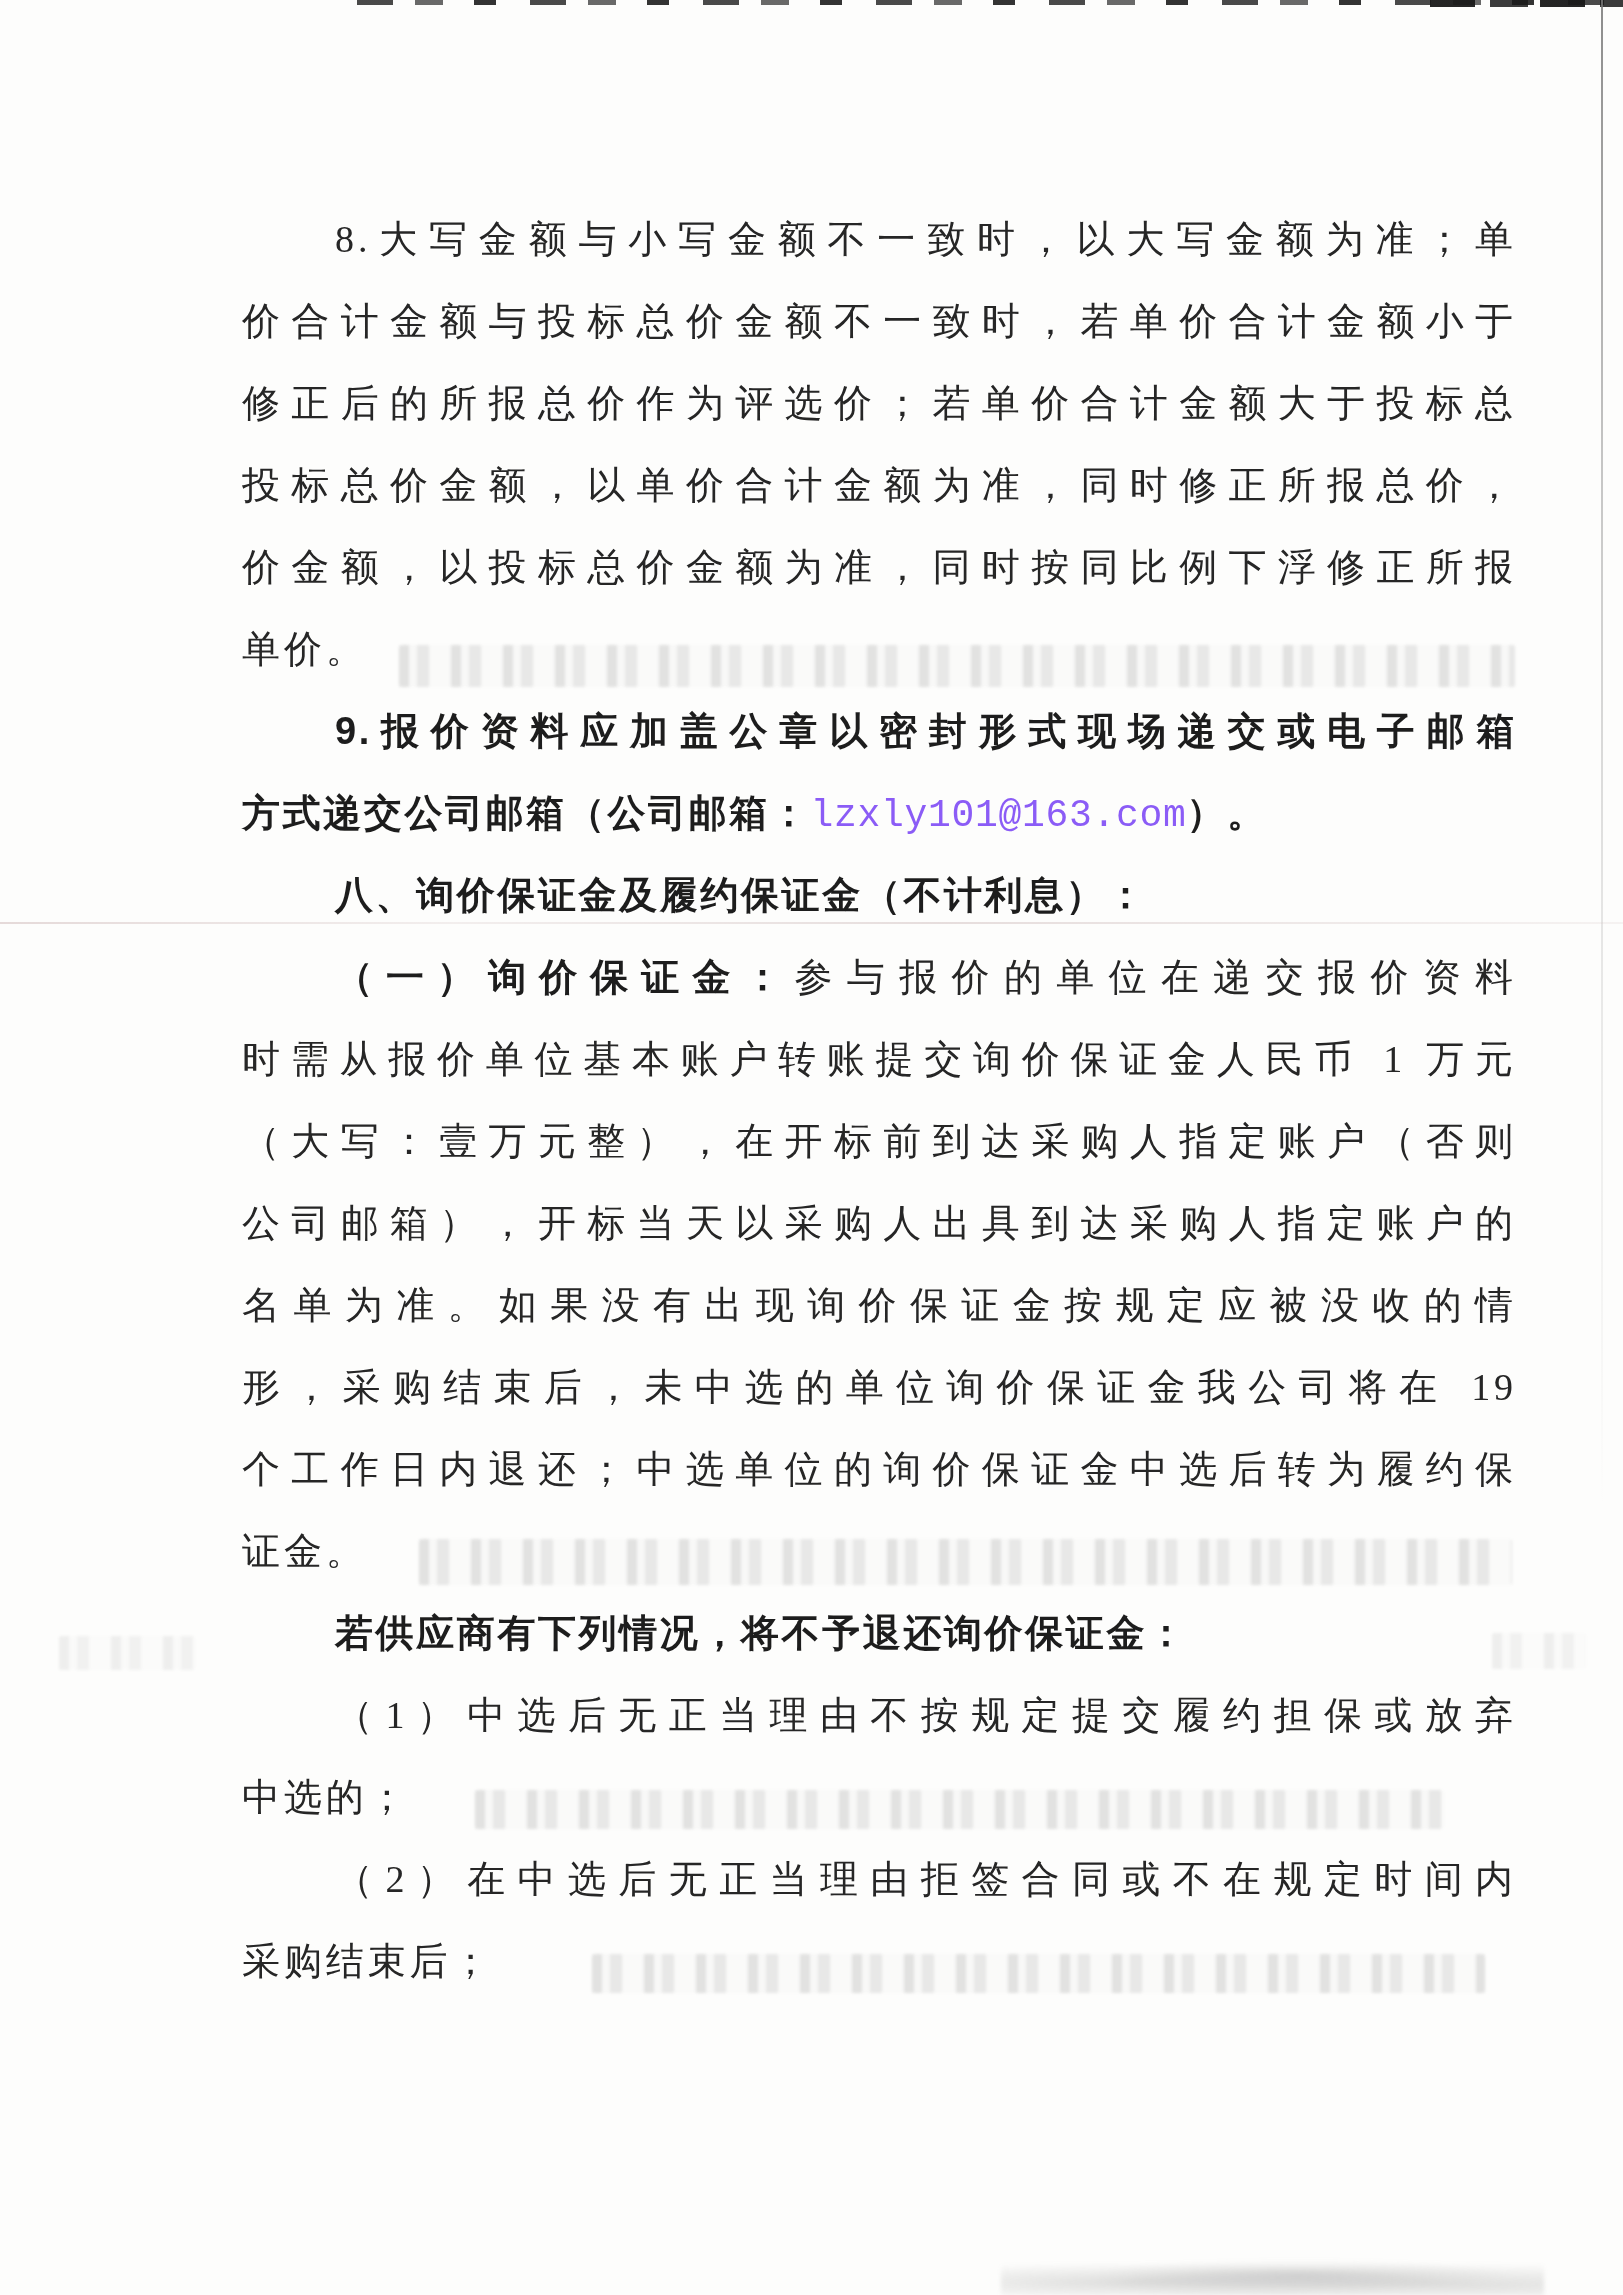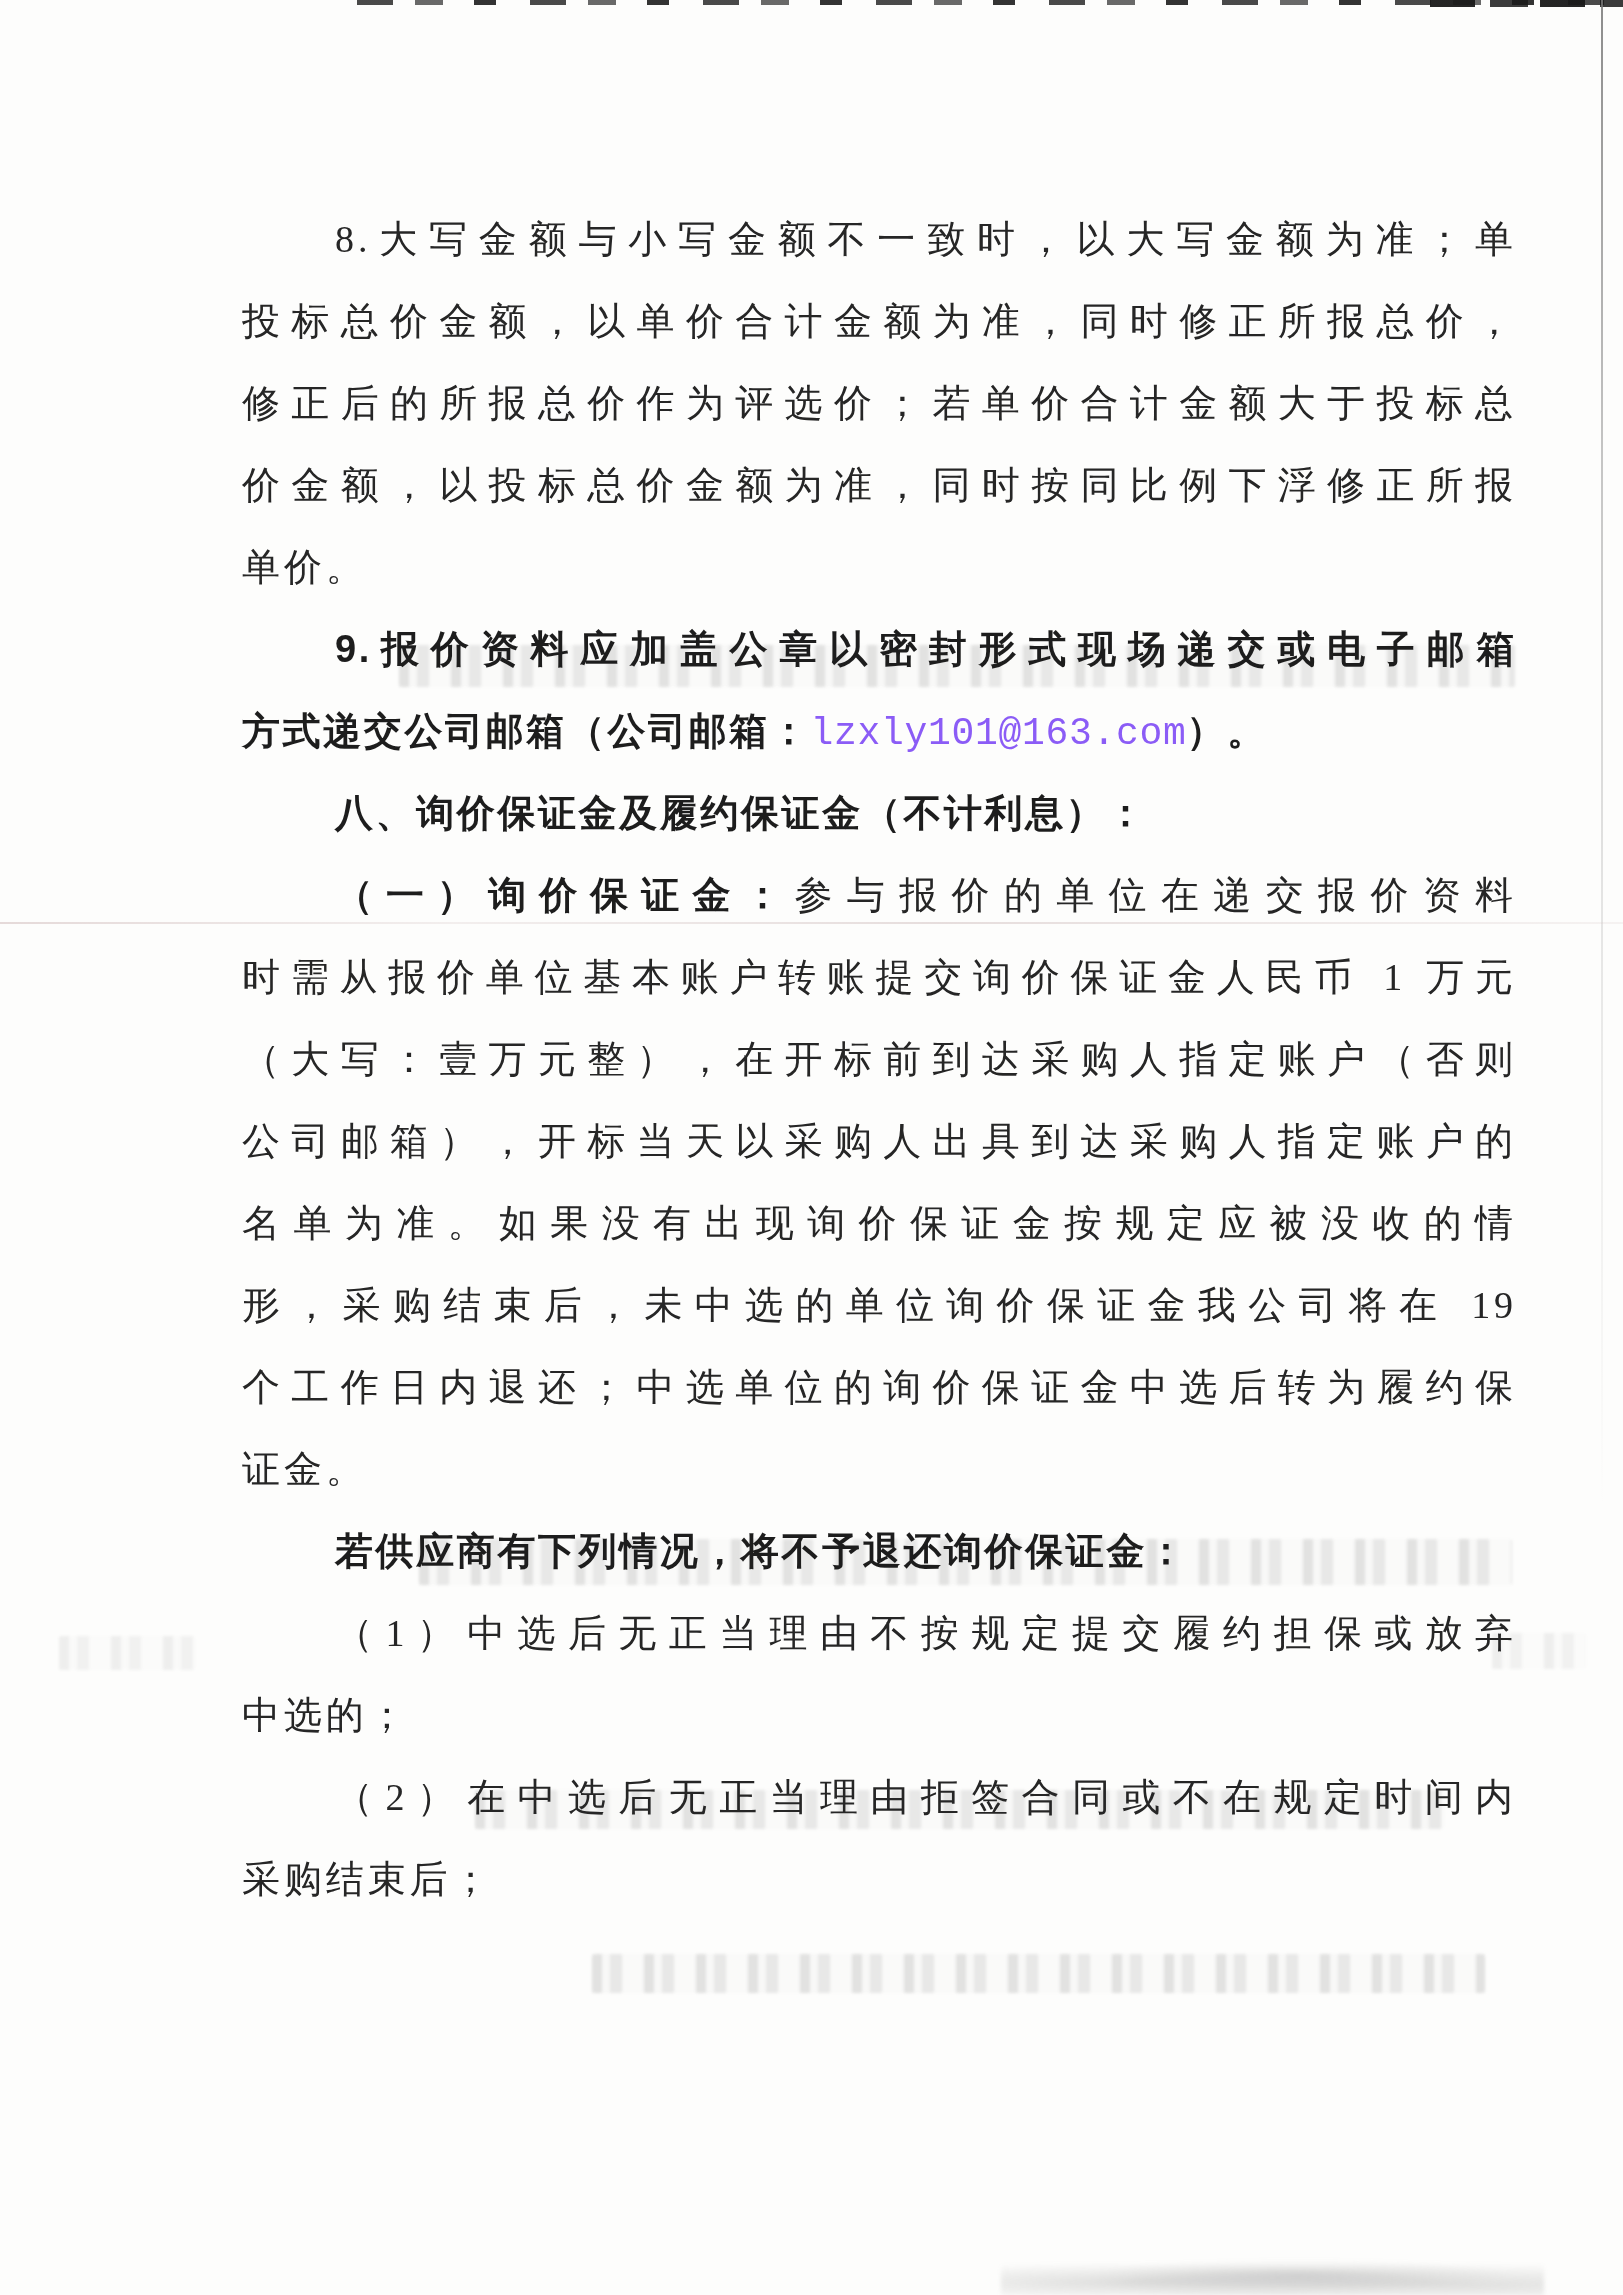--- a/index.html
+++ b/index.html
@@ -111,24 +111,25 @@
   <div class="ghost g3"></div>
   <div class="ghost g4"></div>
   <div class="ghost g5"></div>
   <div class="ghost g6"></div>
   <div class="corner-smudge"></div>
 
   <div class="textblock">
 
     <div class="ln ind jst">8.大写金额与小写金额不一致时，以大写金额为准；单</div>
 
+    <div class="ln jst">价合计金额与投标总价金额不一致时，若单价合计金额小于</div>
+
+    <div class="ln jst">修正后的所报总价作为评选价；若单价合计金额大于投标总</div>
 
     <div class="ln jst">投标总价金额，以单价合计金额为准，同时修正所报总价，</div>
-
-    <div class="ln jst">修正后的所报总价作为评选价；若单价合计金额大于投标总</div>
 
     <div class="ln jst">价金额，以投标总价金额为准，同时按同比例下浮修正所报</div>
 
     <div class="ln">单价。</div>
 
     <div class="ln ind jst b">9.报价资料应加盖公章以密封形式现场递交或电子邮箱</div>
 
     <div class="ln b"><span>方式递交公司邮箱（公司邮箱：</span><span class="mono">lzxly101@163.com</span><span>）。</span></div>
 
     <div class="ln ind b">八、询价保证金及履约保证金（不计利息）：</div>

